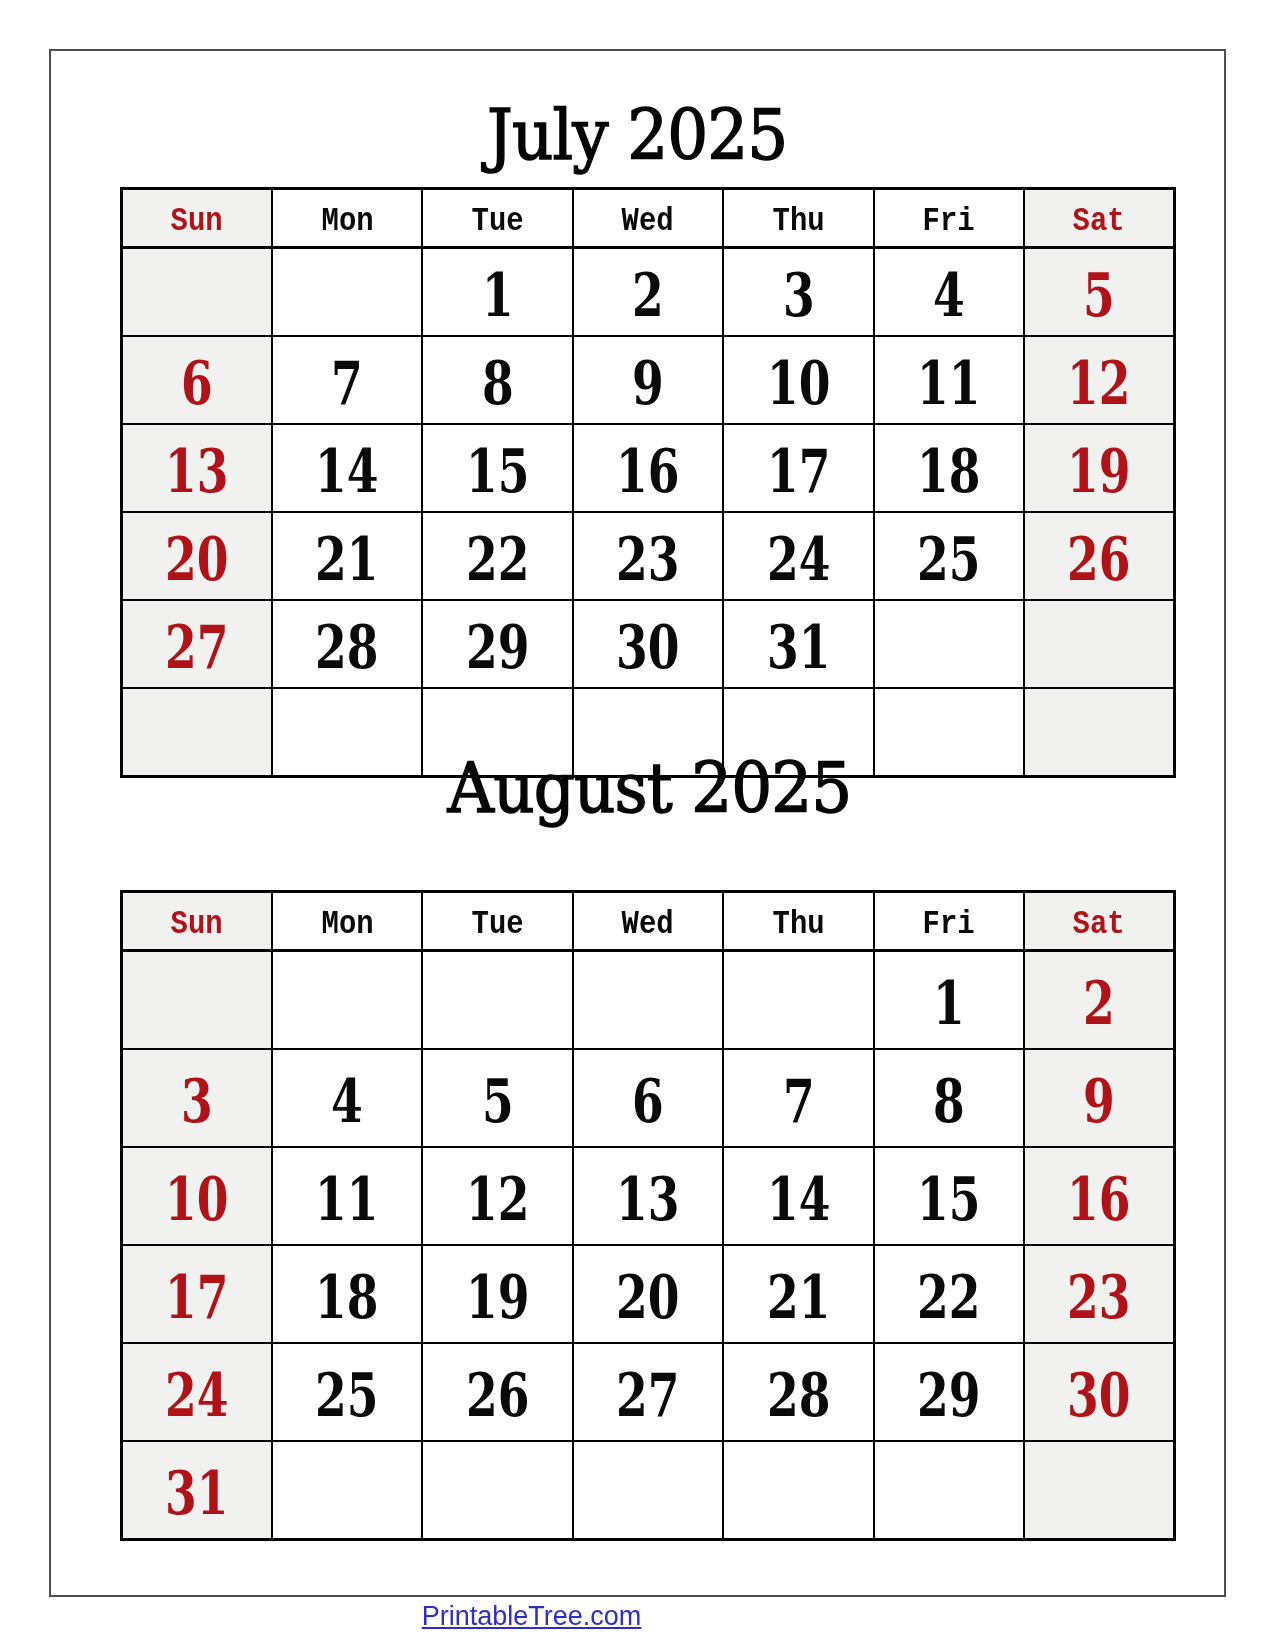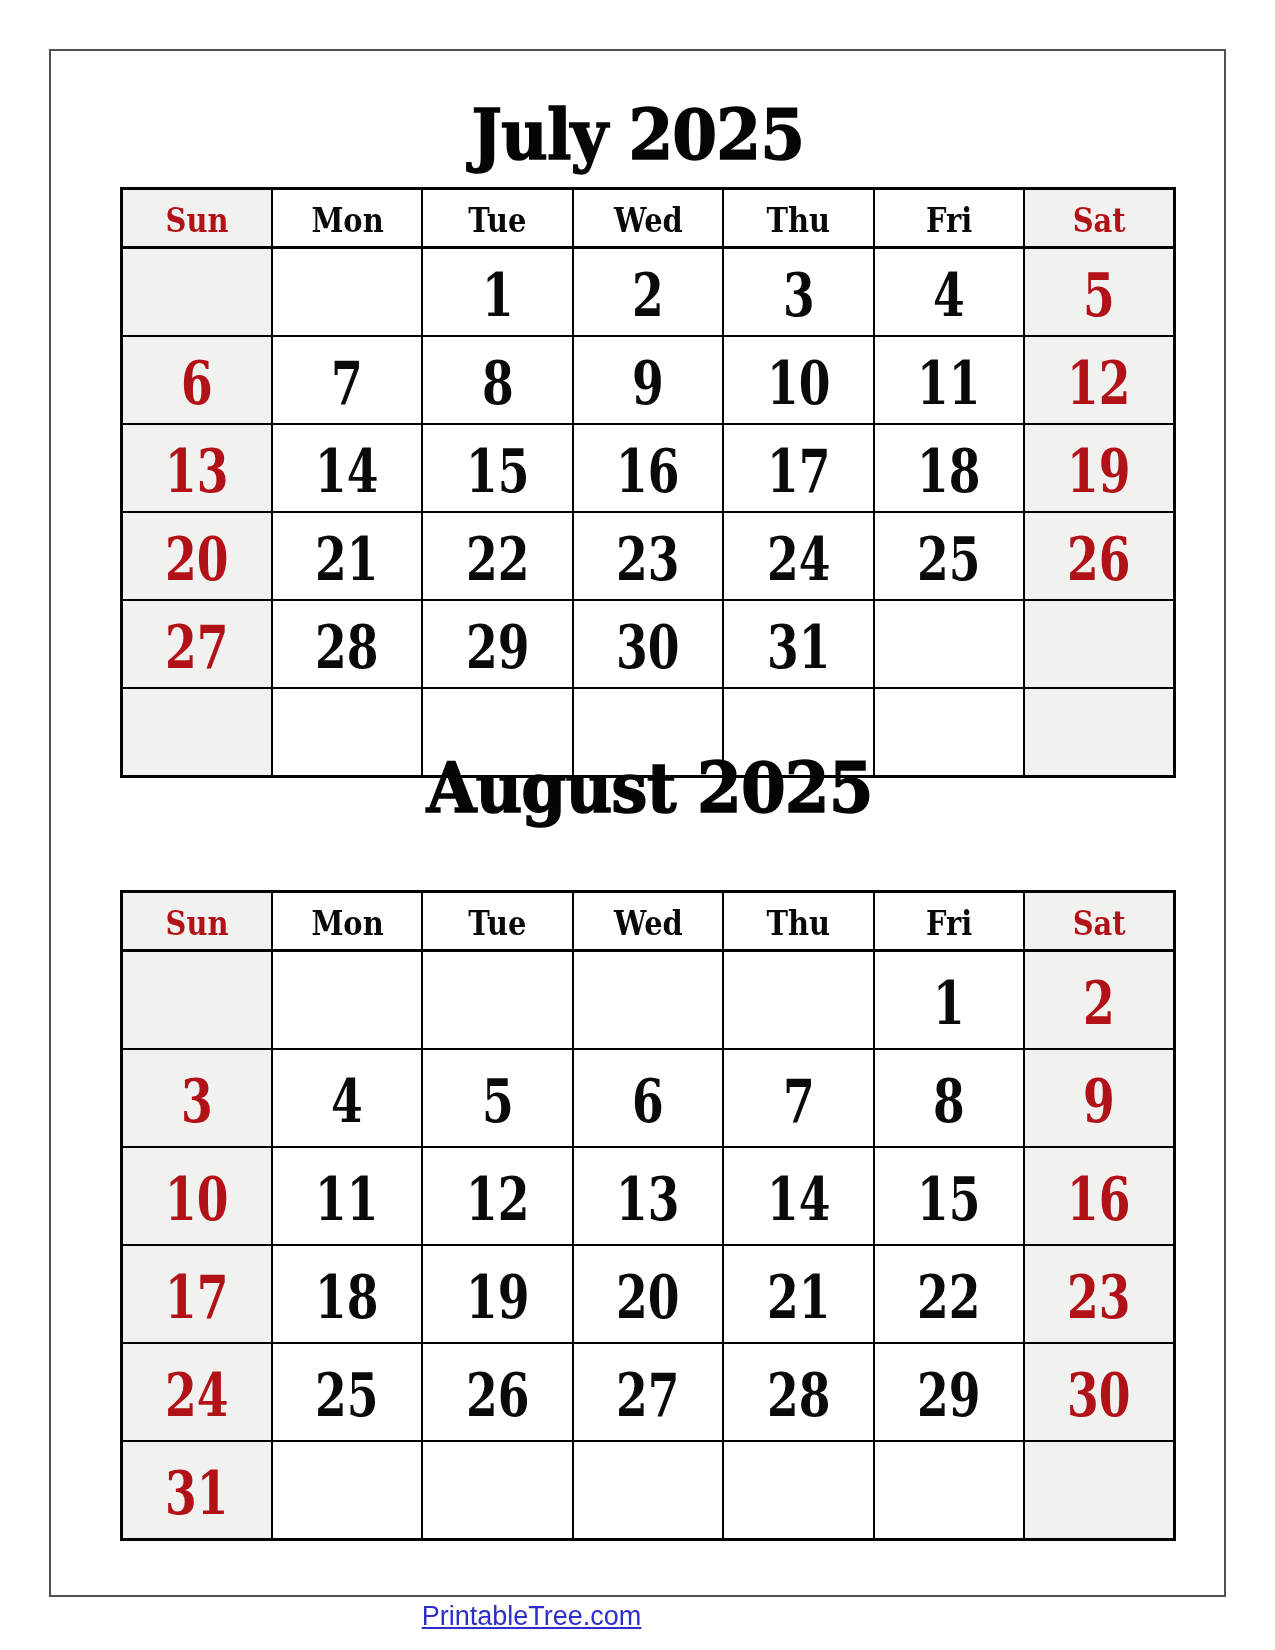--- a/index.html
+++ b/index.html
@@ -16,21 +16,21 @@
     left: 49px; top: 49px;
     width: 1177px; height: 1548px;
     box-sizing: border-box;
     border: 2px solid #4f4f4f;
   }
 
   .cal-title {
     position: absolute;
     left: 0; width: 1275px;
     text-align: center;
-    font-weight: bold;
+    font-weight: normal;
     font-size: 70px;
     line-height: 1;
     color: #050505;
     letter-spacing: -1px;
   }
   .cal-title .tx {
     display: inline-block;
     transform: scaleX(0.92);
     transform-origin: center;
     -webkit-text-stroke: 1.5px #050505;
@@ -54,20 +54,21 @@
 
   table.cal th {
     height: 50px;
     vertical-align: bottom;
     text-align: center;
     padding: 0 0 6px 0;
     font-size: 34px;
     font-weight: bold;
     color: #0a0a0a;
     background: #ffffff;
+    font-family: Liberation Mono, monospace;
   }
   table.cal td {
     text-align: center;
     vertical-align: middle;
     padding: 6px 0 0 0;
     font-size: 60px;
     font-weight: bold;
     color: #0a0a0a;
     background: #ffffff;
   }

